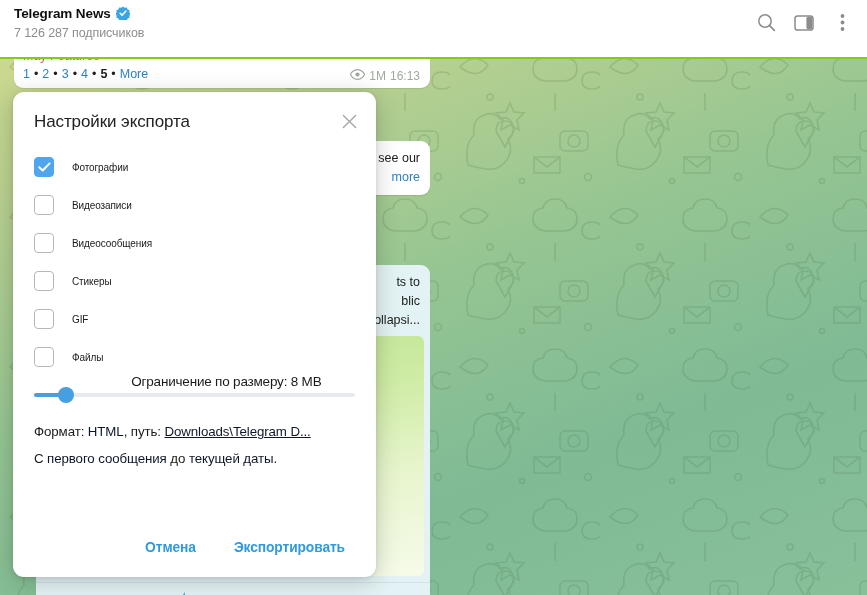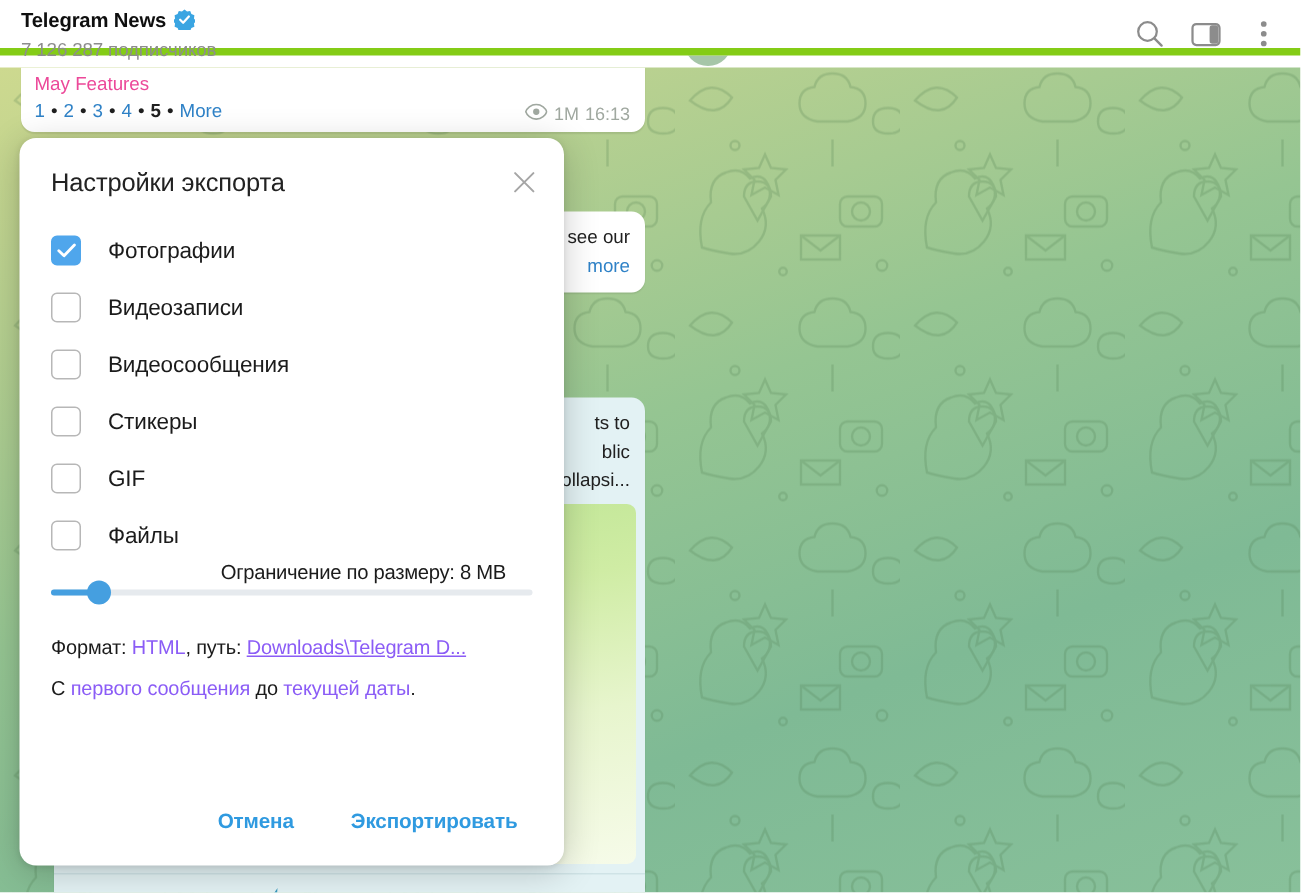--- a/index.html
+++ b/index.html
@@ -17,23 +17,23 @@
     width: 867px;
     height: 595px;
     overflow: hidden;
   }
 
   
   .topbar {
     position: absolute;
     left: 0; top: 0;
     width: 867px;
-    height: 37px;
+    height: 59px;
     background: #ffffff;
-    border-bottom: 5px solid #84cc16;
+    border-bottom: 2px solid #84cc16;
     box-sizing: border-box;
     z-index: 40;
   }
   .topbar-info {
     position: absolute;
     left: 14px;
     top: 4px;
   }
   .chat-title-row {
     display: flex;
@@ -330,21 +330,21 @@
     display: flex;
     align-items: center;
     justify-content: center;
   }
   .cbox.checked {
     background: #4fa6ec;
     border-color: #4fa6ec;
   }
   .opt-label {
     margin-left: 18px;
-    font-size: 15px;
+    font-size: 10px;
     color: #1b1b1b;
     letter-spacing: -0.1px;
   }
   .size-limit {
     margin-left: 28px;
     font-size: 13.5px;
     color: #1b1b1b;
     letter-spacing: -0.2px;
     margin-top: 48px;
   }
@@ -381,21 +381,21 @@
   }
 
   .info-line {
     font-size: 13.3px;
     color: #1b1b1b;
     margin-top: 16px;
     letter-spacing: -0.1px;
   }
   .info-line.second { margin-top: 12px; }
   .a-link {
-    color: #8b5cf6;
+    color: #0f172a;
     cursor: pointer;
   }
   .a-link.underline { text-decoration: underline; }
 
   .dlg-footer {
     position: absolute;
     left: 0;
     right: 0;
     bottom: 0;
     height: 60px;

